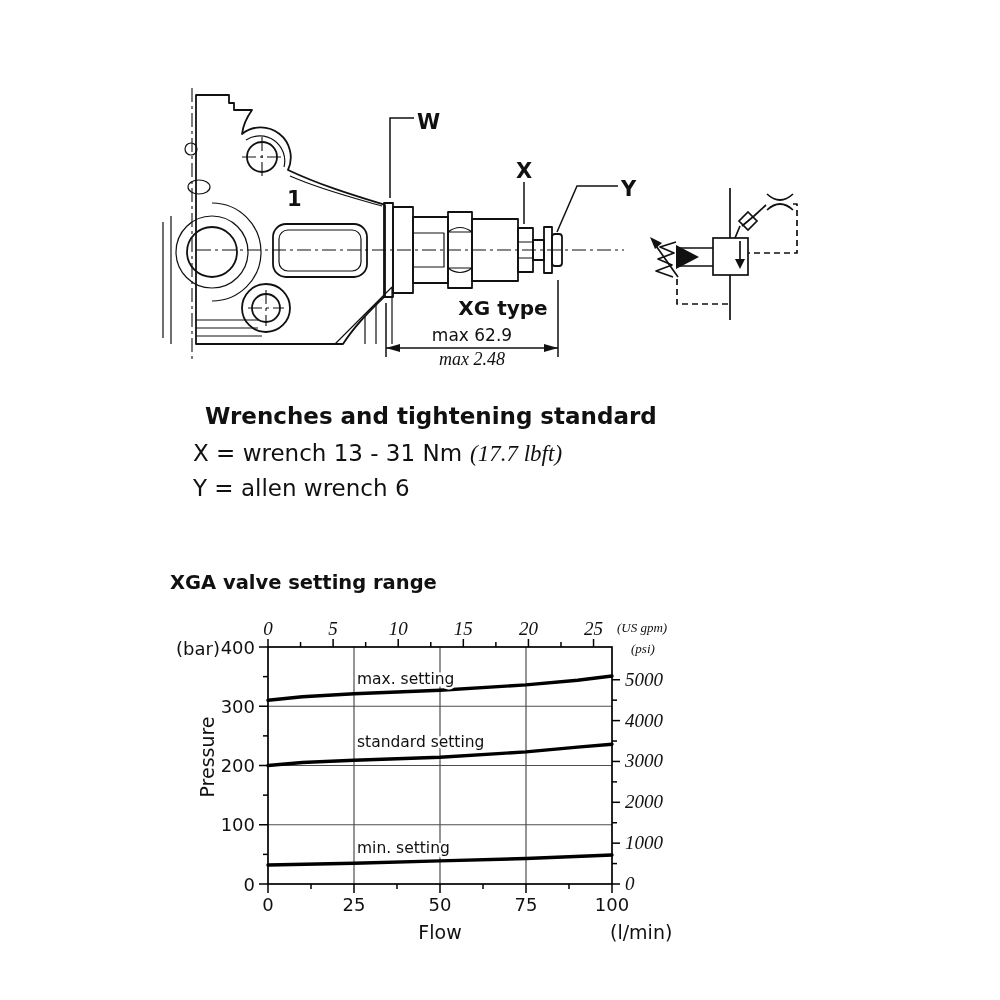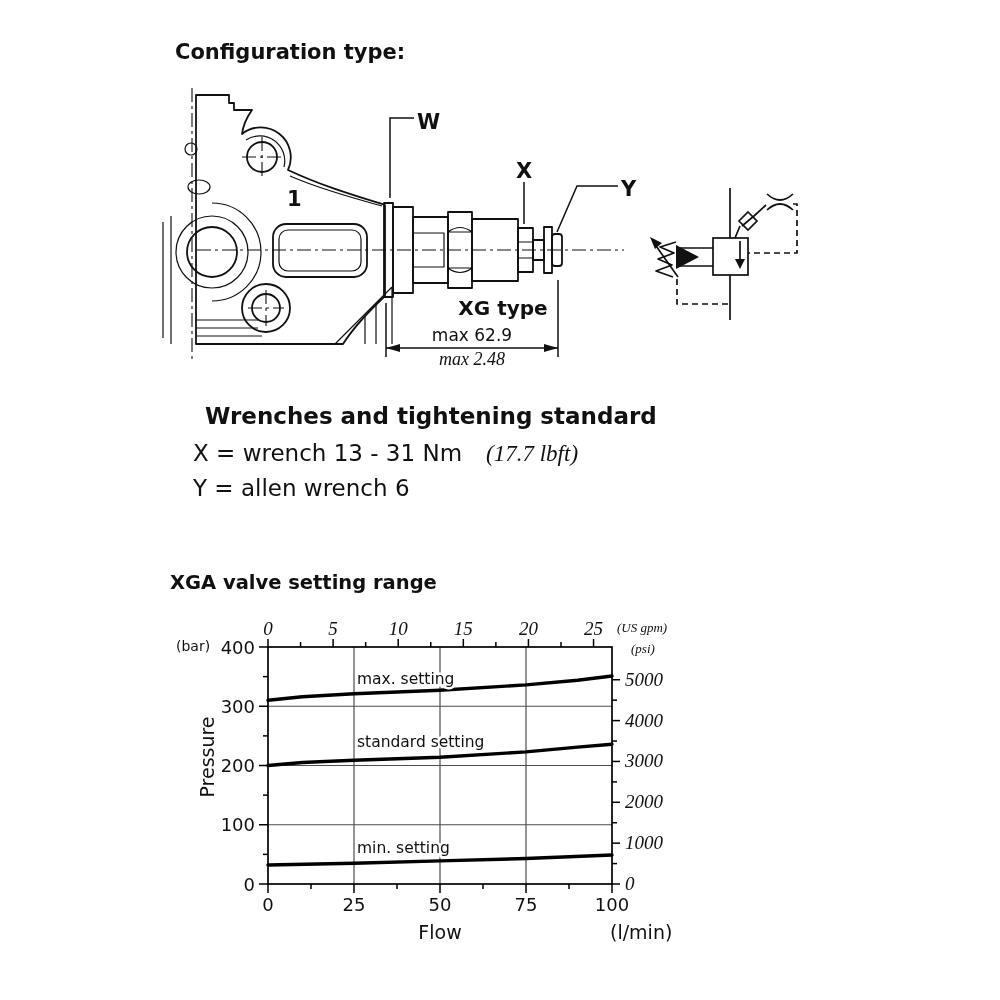--- a/index.html
+++ b/index.html
@@ -21,45 +21,44 @@
   .leader{fill:none;stroke:#111;stroke-width:1.5;}
   
   .lbl-bold{font:bold 21px "DejaVu Sans",sans-serif;fill:#111;}
   .lbl-xg{font:bold 20px "DejaVu Sans",sans-serif;fill:#111;}
   .lbl-dim{font:17px "DejaVu Sans",sans-serif;fill:#111;}
   .lbl-dim-it{font:italic 18px "Liberation Serif",serif;fill:#111;}
   
   #torques{left:193px;top:403px;}
   .t-title{font-size:23px;font-weight:bold;margin:0 0 7px 12px;}
   .t-line{font-size:23px;line-height:35px;white-space:nowrap;}
-  .t-note{font-family:"Liberation Serif",serif;font-style:italic;margin-left:24px;}
+  .t-note{font-family:"Liberation Serif",serif;font-style:italic;margin-left:8px;}
   
   #chart-title{left:170px;top:571px;width:530px;text-align:left;font-size:19.5px;font-weight:bold;}
-  .ax-sans{font-size:14px;}
+  .ax-sans{font-size:18px;}
   .ax-serif{font-family:"Liberation Serif",serif;font-style:italic;font-size:13px;}
   #bar-label{left:176px;top:638px;}
   #gpm-label{left:617px;top:620px;}
   #psi-label{left:631px;top:641px;}
   #flow-label{left:268px;top:921px;width:344px;text-align:center;font-size:19px;}
   #lmin-label{left:610px;top:921px;font-size:19px;}
   #pressure-label{left:207px;top:757px;transform:translate(-50%,-50%) rotate(-90deg);font-size:19px;white-space:nowrap;}
   .grid{stroke:#4d4d4d;stroke-width:1.2;}
   .frame{fill:none;stroke:#000;stroke-width:1.7;}
   .tick{stroke:#000;stroke-width:1.5;}
   .curve{fill:none;stroke:#000;stroke-width:3.4;stroke-linecap:round;}
   .lab-sans{font:18px "DejaVu Sans",sans-serif;fill:#111;}
   .lab-serif{font:italic 19px "Liberation Serif",serif;fill:#111;}
   .series-label{font:15.5px "DejaVu Sans",sans-serif;fill:#111;paint-order:stroke;stroke:#fff;stroke-width:5px;}
 </style>
 </head>
 <body>
 
 <div id="page">
 
-  <div class="abs" id="heading">Configuration type:</div>
 
   <svg id="drawing-svg" viewBox="0 0 1000 560" xmlns="http://www.w3.org/2000/svg">
 
     <path class="dashdot" d="M192,88 V362"></path>
     <path class="dashdot" d="M197,250 H624"></path>
 
     <g>
       <path class="ln" d="M196,95 H229 V103 H234 V110 H252 C247,117 243,126 242,134 A30 30 0 0 1 288,170 C322,186 356,196 385,205 L385,296 C368,312 352,330 343,344 L196,344 Z"></path>
       <path class="ln thin" d="M246,140 A25 25 0 0 1 284,167"></path>
       <path class="ln thin" d="M290,176 C322,190 354,198 382,206"></path>

